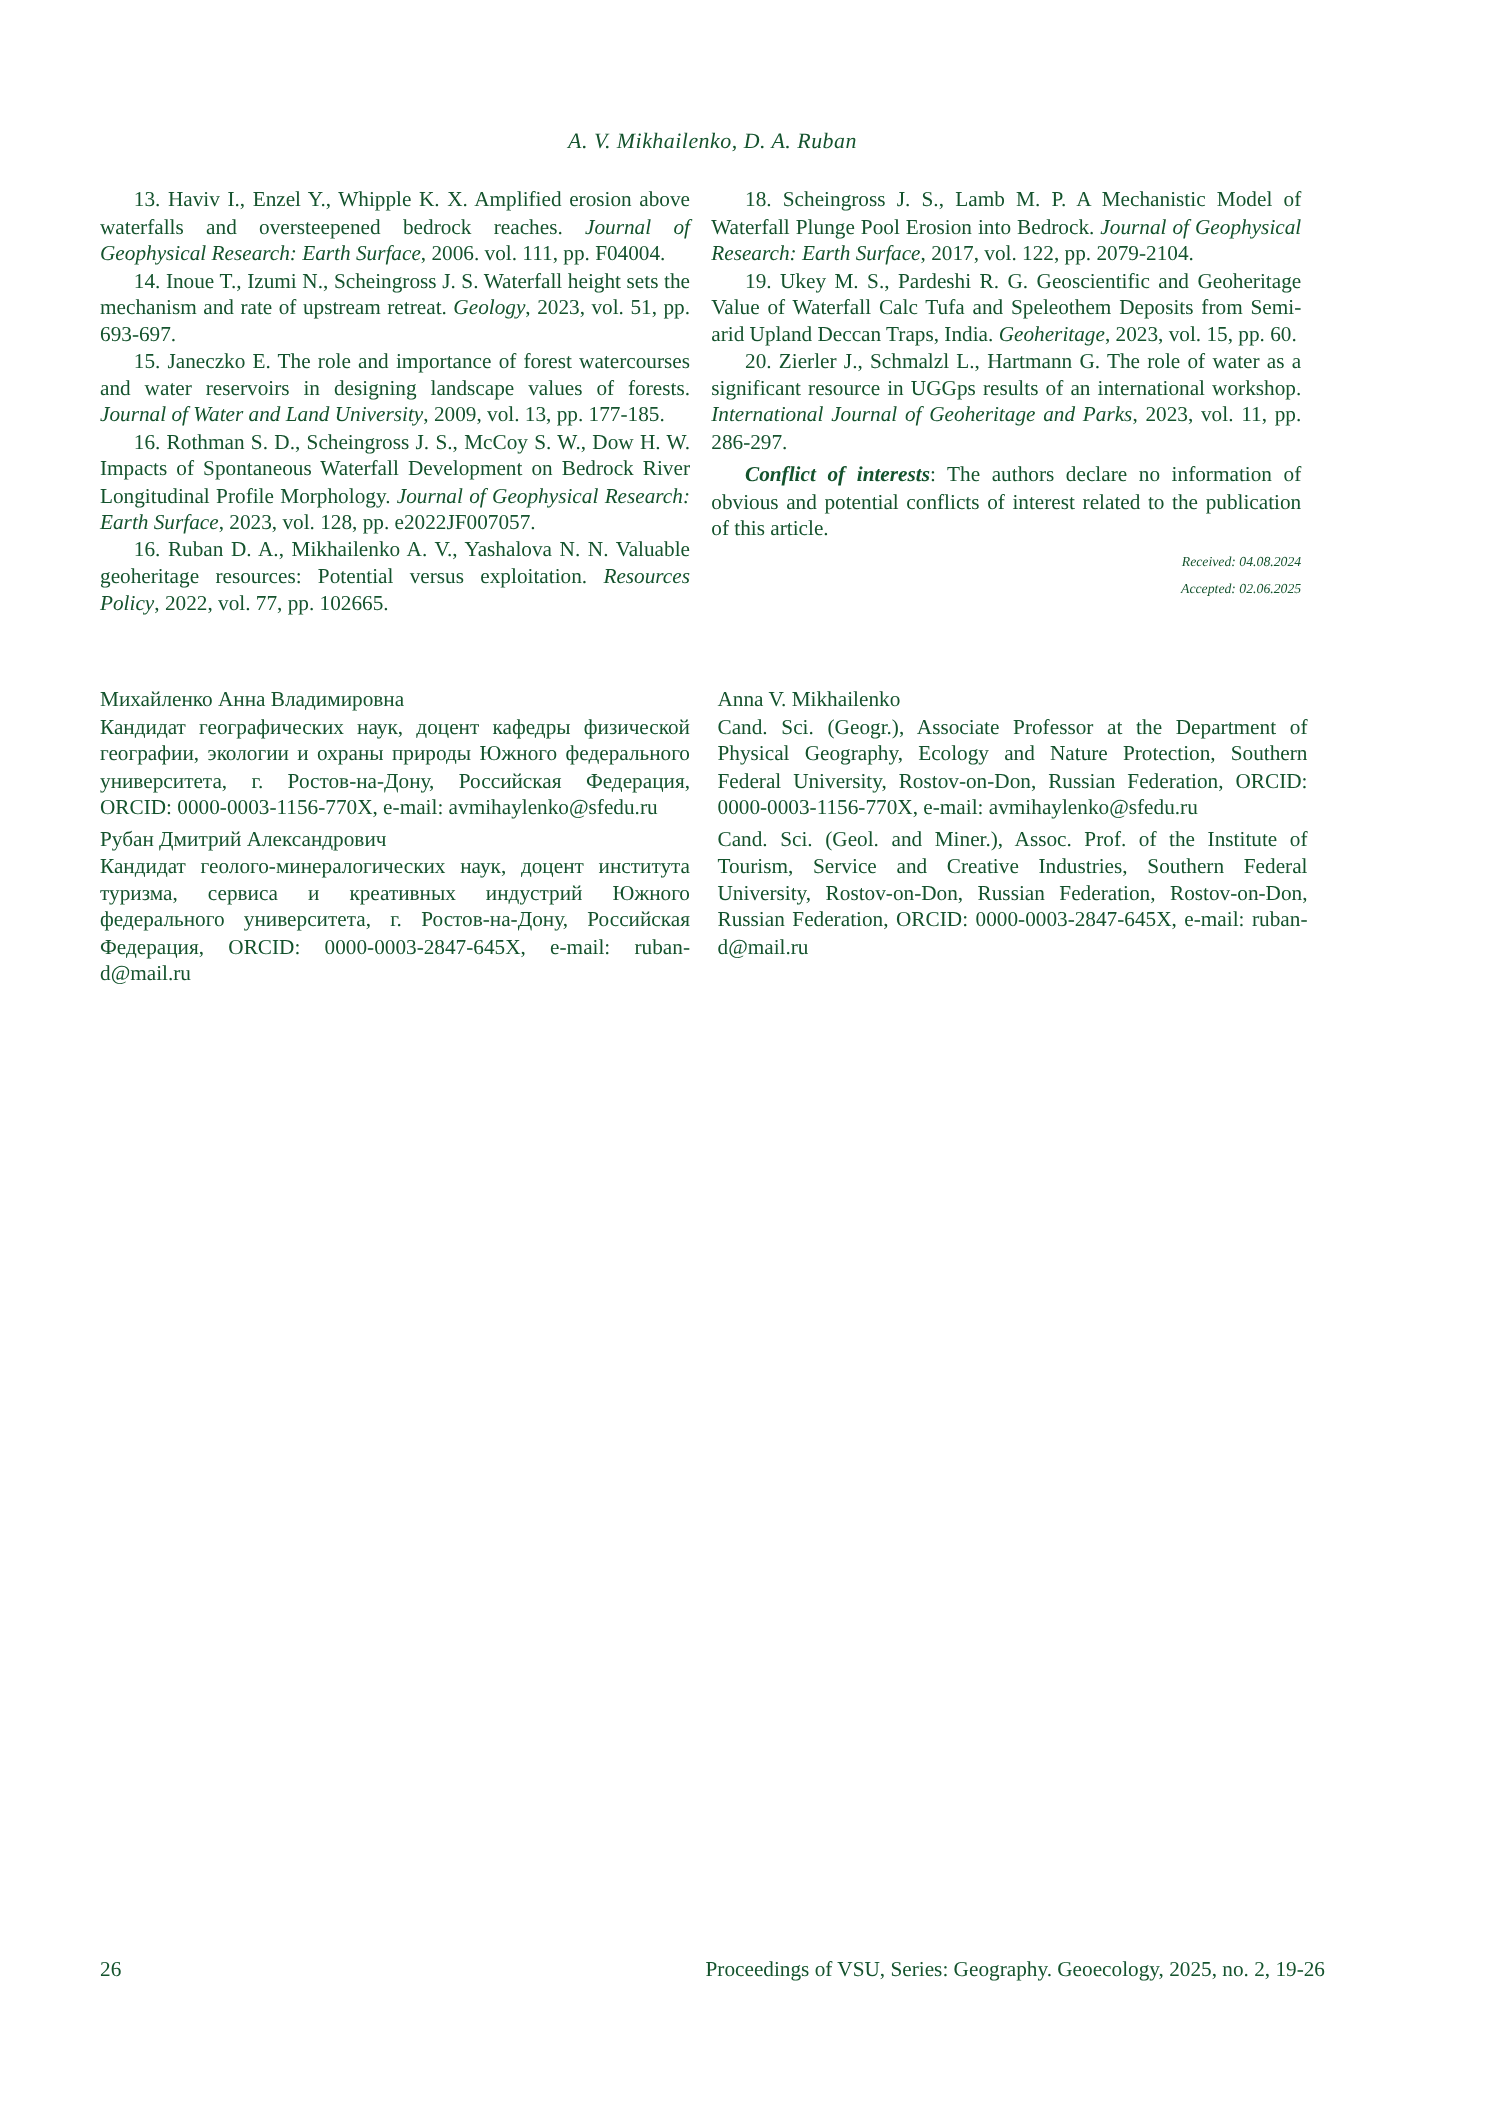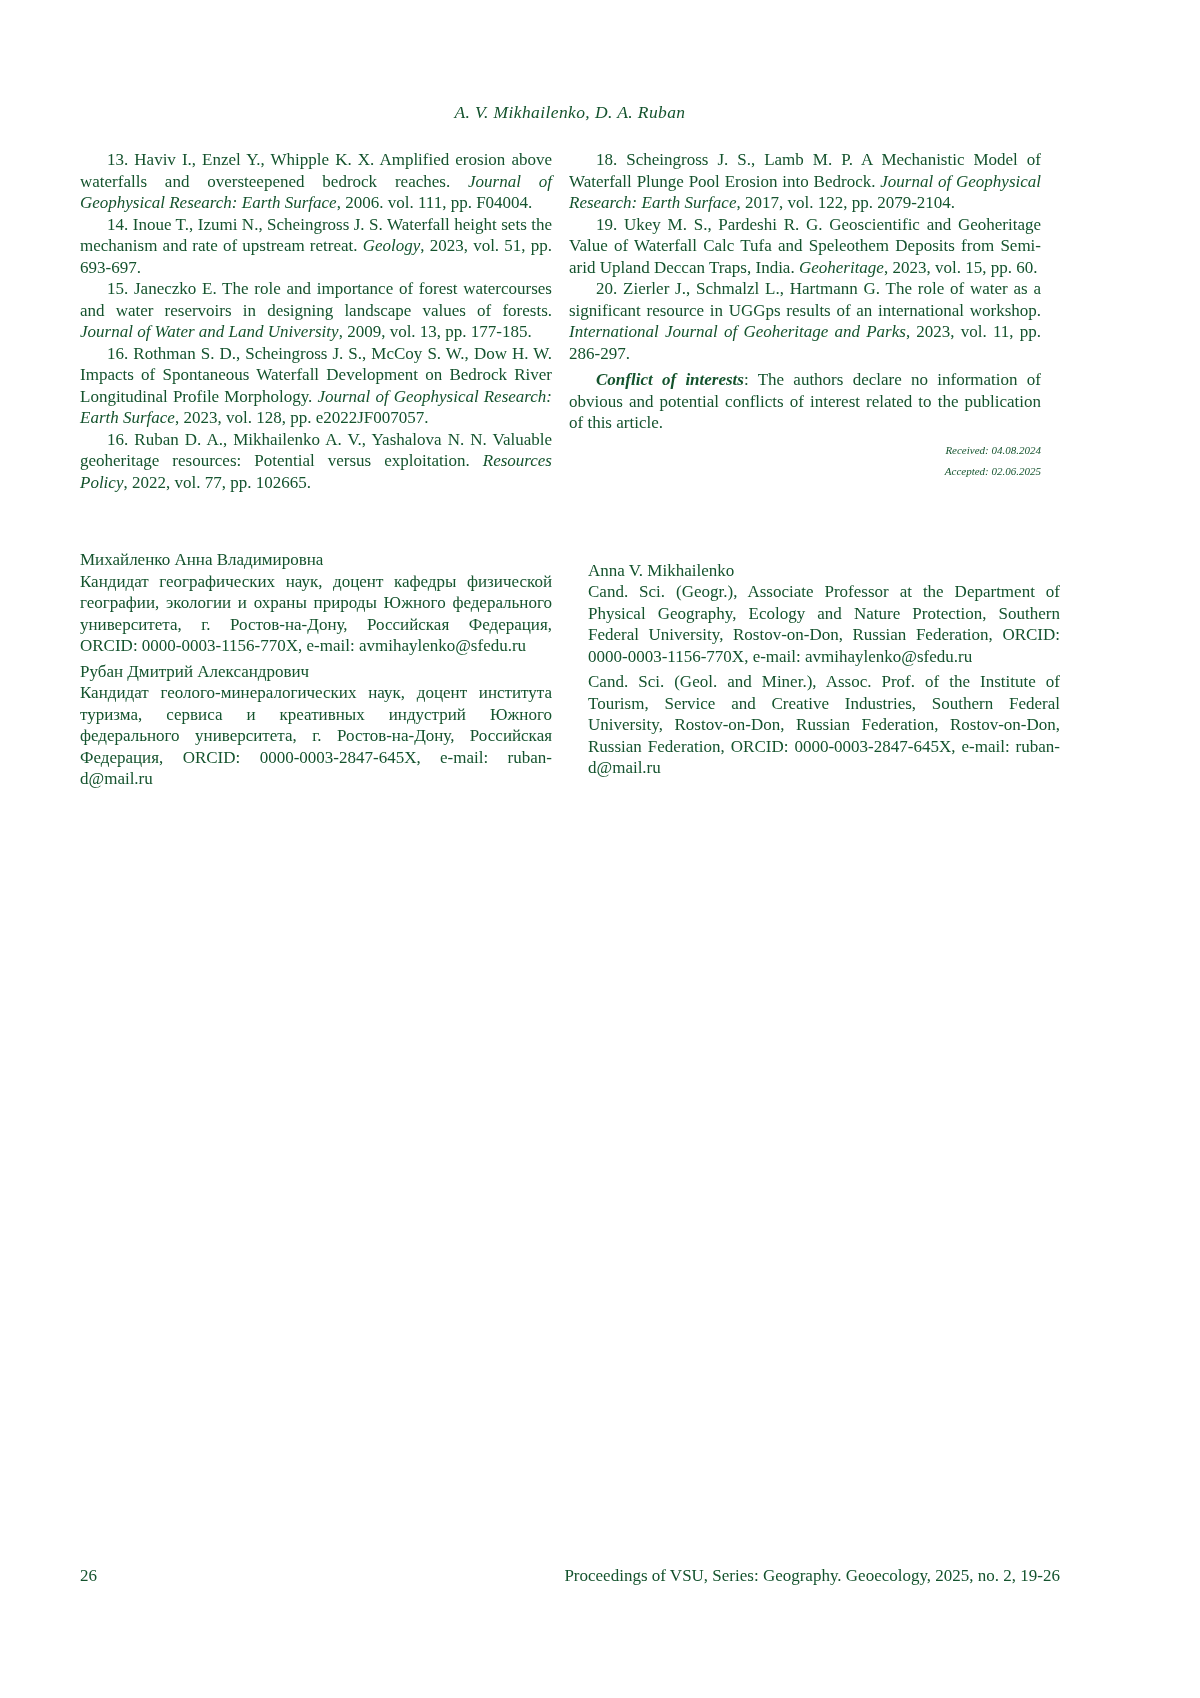--- a/index.html
+++ b/index.html
@@ -21,21 +21,21 @@
     letter-spacing:0.4px;
   }
   .refs-row {
     position:absolute;
     top:149px; left:80px; width:980px;
     display:flex; gap:17px;
   }
   .bios-row {
     position:absolute;
     top:549px; left:80px; width:980px;
-    display:flex; gap:36px;align-items:center;
+    display:flex; gap:22px;
   }
   .col { width:472px; }
   .ref, .conflict, .bio-text, .bio-name {
     margin:0;
     font-size:17px;
     line-height:21.5px;
   }
   .ref {
     text-align:justify;
     text-indent:27px;

